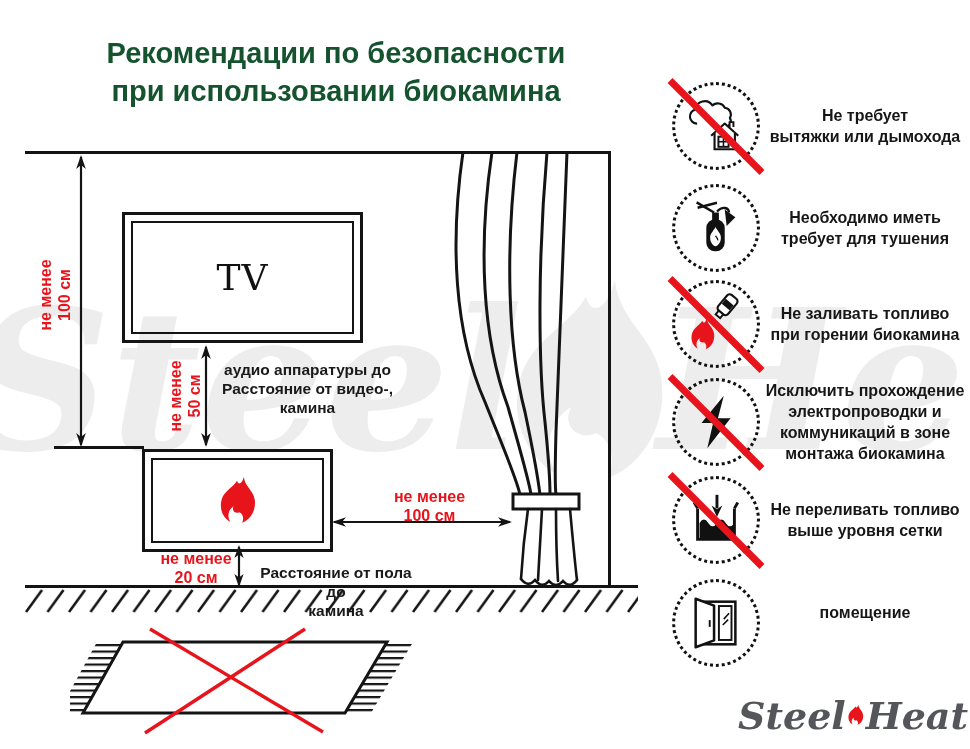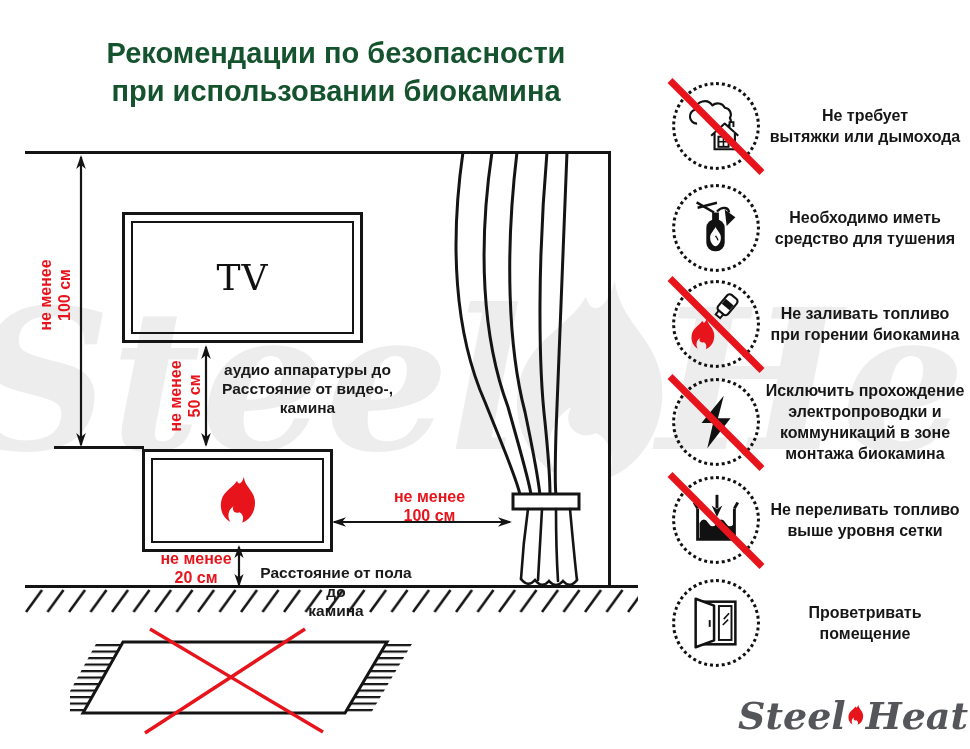--- a/index.html
+++ b/index.html
@@ -207,21 +207,21 @@
         <path d="M33,15 C39,9 45,11 45.5,16" fill="none" stroke="#111" stroke-width="2.4"></path>
         <polygon points="41,13 52,21 43,30" fill="#111"></polygon>
         <rect x="28" y="16" width="7" height="9" fill="#111"></rect>
         <rect x="22" y="23" width="19" height="33" rx="9" fill="#111"></rect>
         <path d="M31.5,31 c2.5,5 6,6.5 5.5,12 c-0.4,4.5 -3,7 -5.5,7.8 c-2.5,-0.8 -5.1,-3.3 -5.5,-7.8 c-0.5,-5.5 3,-7 5.5,-12 Z" fill="#fff"></path>
         <path d="M31.5,40 c1,2 2.5,2.6 2.3,4.8" fill="none" stroke="#111" stroke-width="1.4"></path>
       </svg>
     </div>
     <div class="rule-text" style="top:207px;">
       <span>Необходимо иметь</span>
-        <span>средство для тушения</span>
+        <span>требует для тушения</span>
     </div>
 
     <div class="circle" style="top:280px;">
       <svg width="62" height="62" viewBox="0 0 64 64">
         <g transform="translate(40,16) rotate(40)">
           <rect x="-6" y="-16" width="13" height="21" rx="3.5" fill="#fff" stroke="#111" stroke-width="2.2"></rect>
           <rect x="-4.8" y="-9" width="10.6" height="6.5" fill="#111"></rect>
           <rect x="-2.5" y="5" width="6" height="5" fill="#fff" stroke="#111" stroke-width="2"></rect>
         </g>
         <g transform="translate(6,26) scale(0.75)">
@@ -268,21 +268,20 @@
       <svg width="62" height="62" viewBox="0 0 64 64">
         <rect x="16" y="10" width="36" height="44" fill="#fff" stroke="#111" stroke-width="2.6"></rect>
         <rect x="35" y="14.5" width="13" height="35" fill="#fff" stroke="#111" stroke-width="2"></rect>
         <line x1="40" y1="28" x2="45.5" y2="22" stroke="#111" stroke-width="1.6"></line>
         <line x1="39" y1="34" x2="44.5" y2="28.5" stroke="#111" stroke-width="1.6"></line>
         <polygon points="11,7 30,14 30,50 11,57" fill="#fff" stroke="#111" stroke-width="2.6" stroke-linejoin="round"></polygon>
         <line x1="25.5" y1="29" x2="25.5" y2="36" stroke="#111" stroke-width="2"></line>
       </svg>
     </div>
     <div class="rule-text" style="top:602px;">
-      <span>Проветривать</span>
         <span>помещение</span>
     </div>
 
     <div class="logo">
       <span>Steel</span>
       <svg width="38" height="46" viewBox="0 0 34 44">
         <use href="#flameP" fill="#e8141c" transform="scale(1.0,1.0)"></use>
       </svg>
       <span>Heat</span>
     </div>

